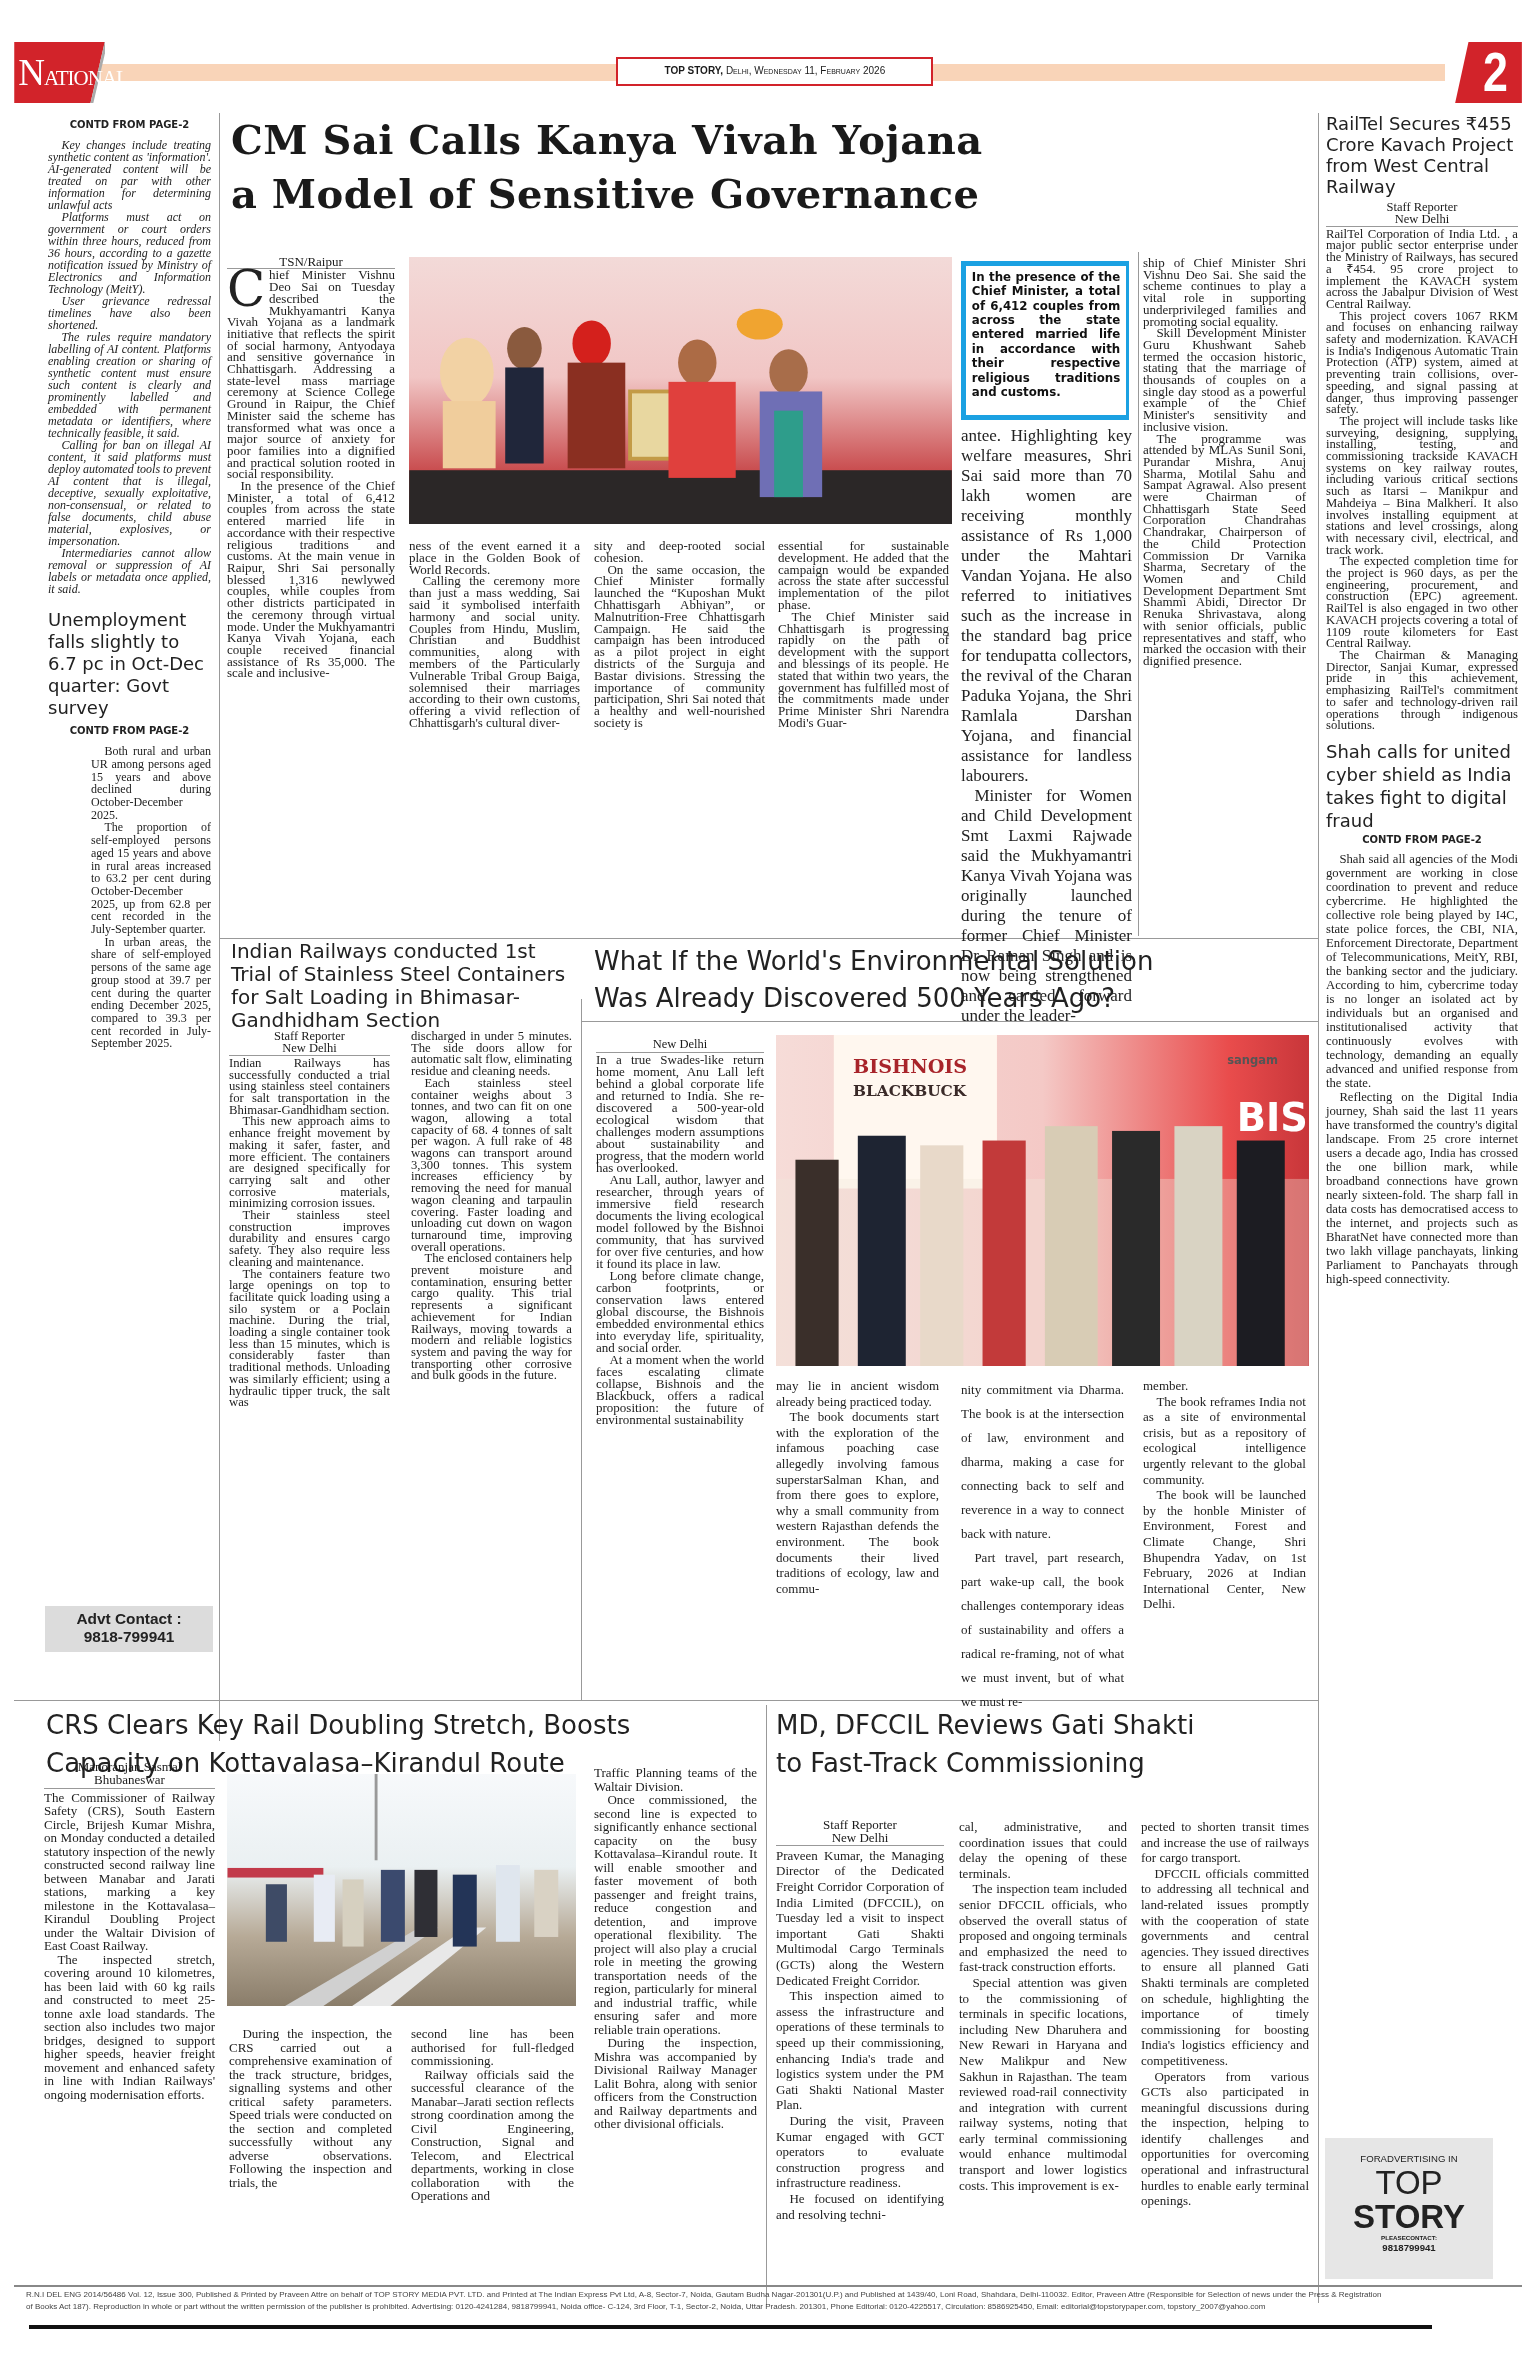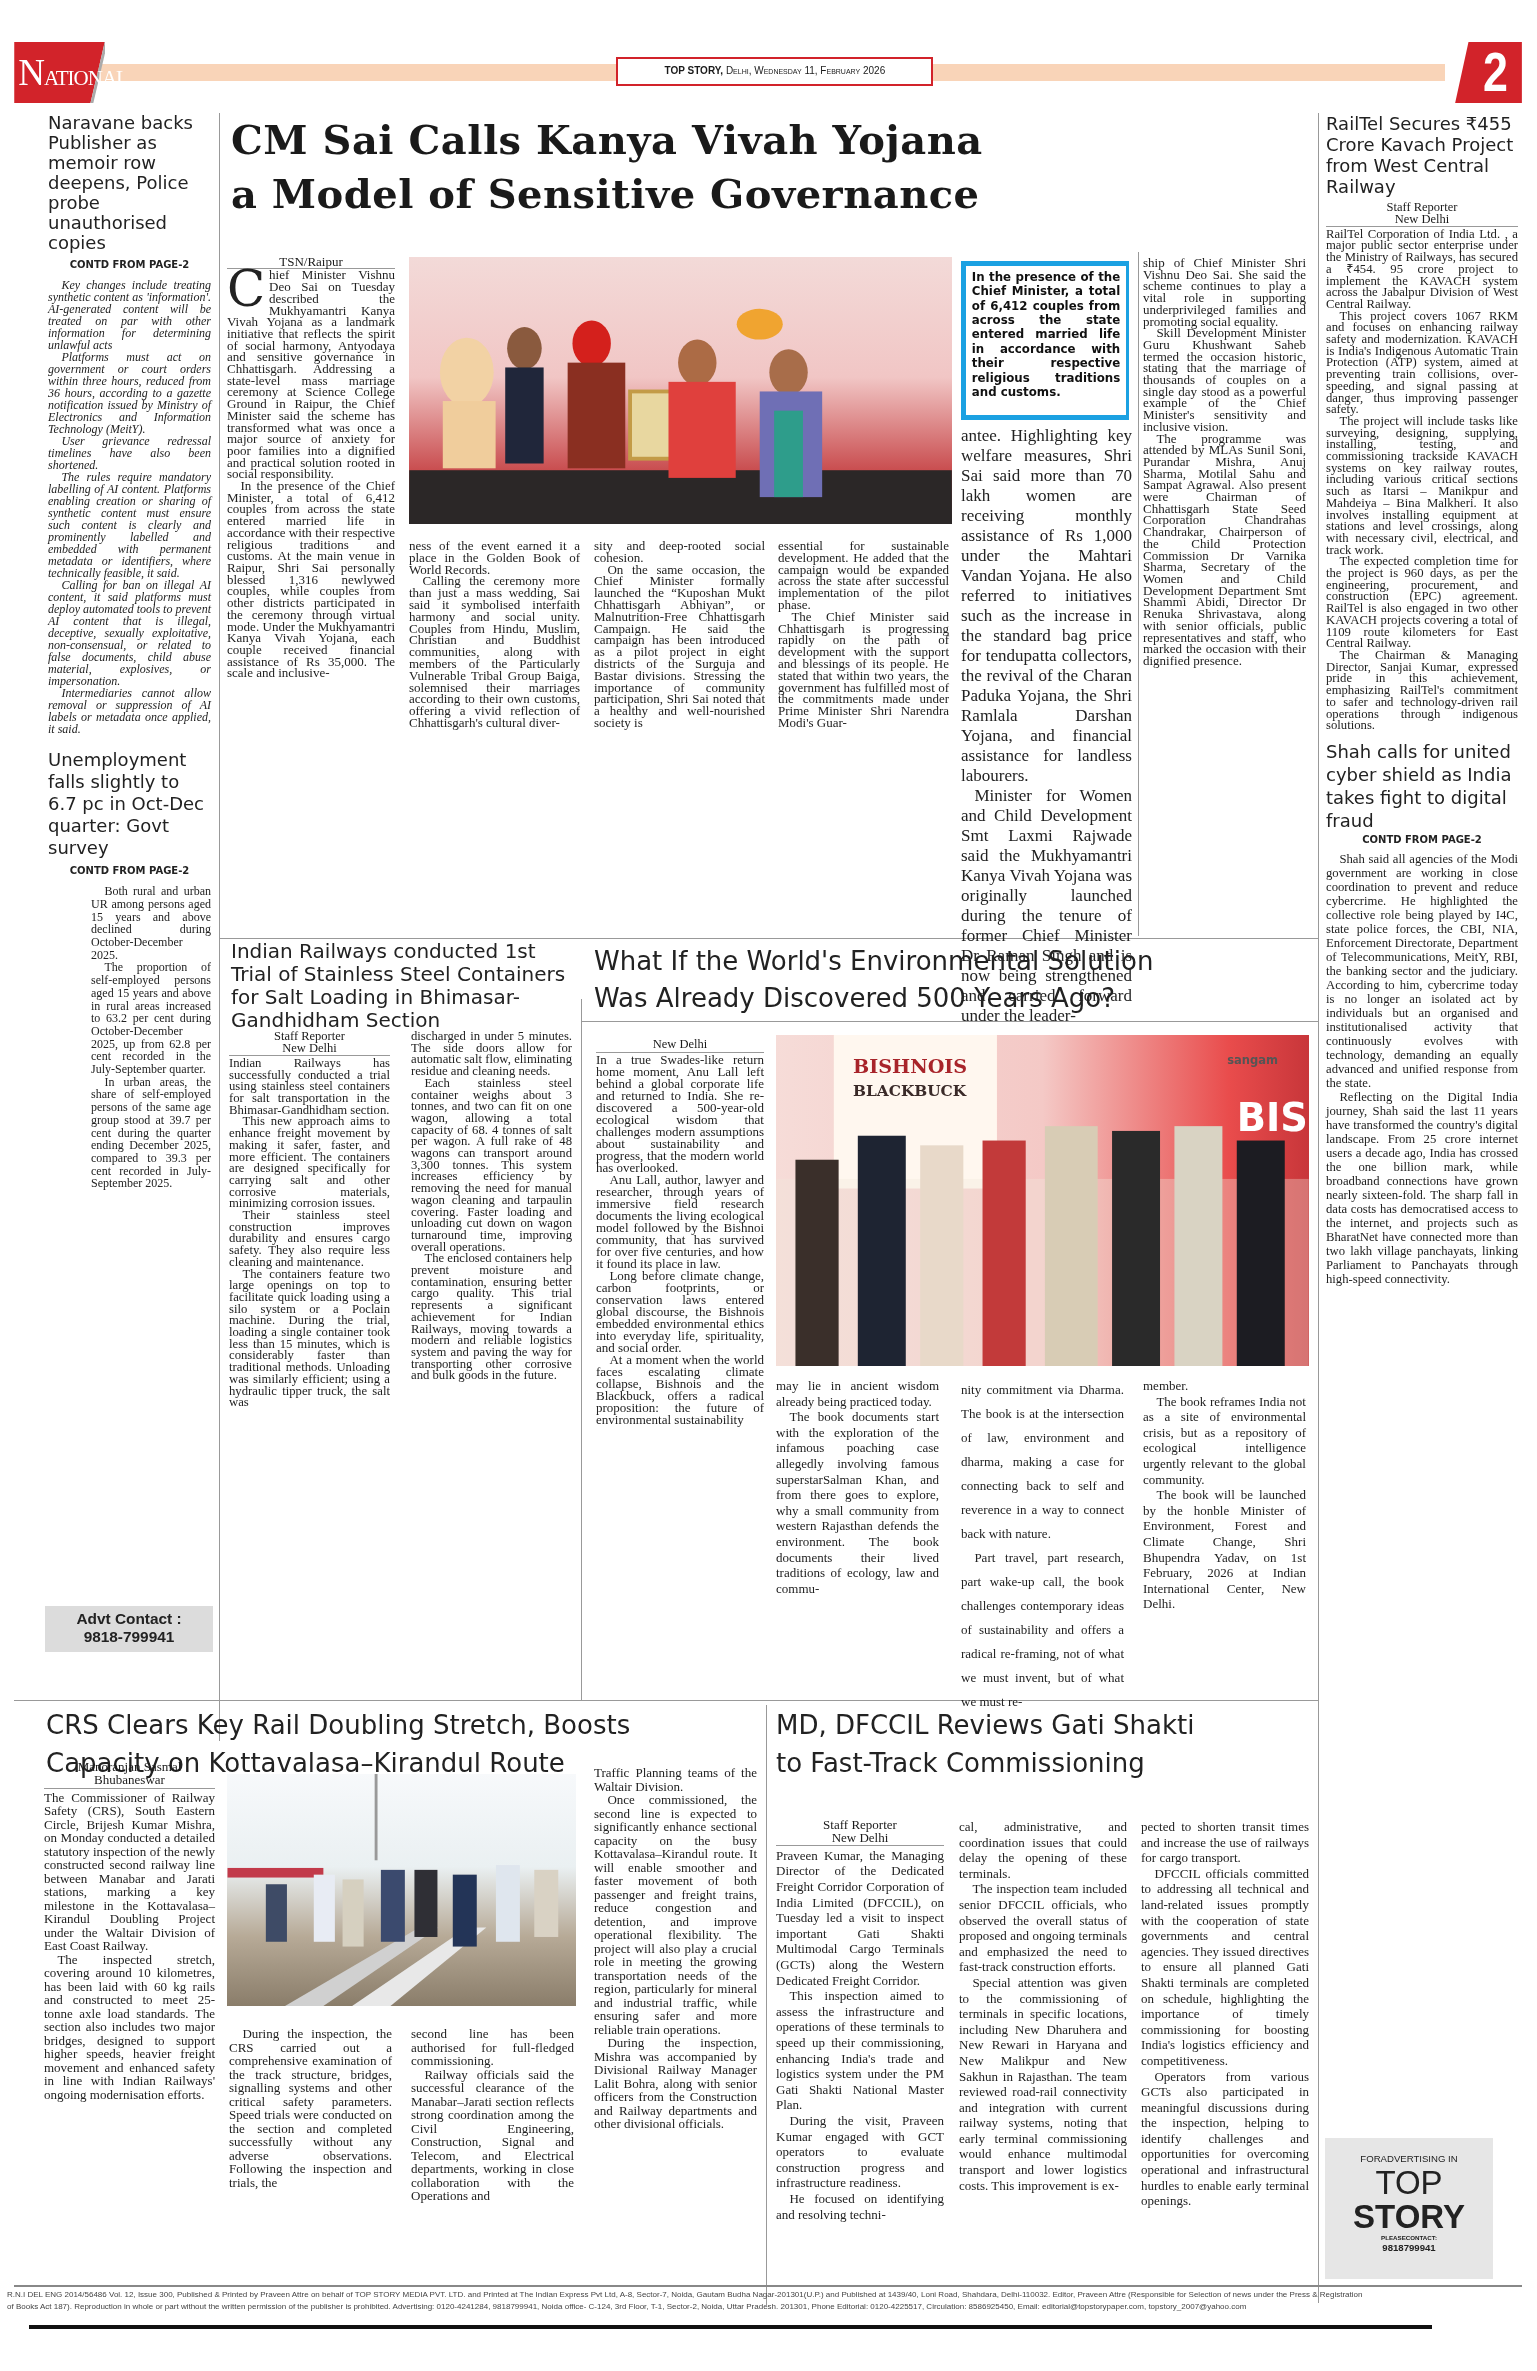--- a/index.html
+++ b/index.html
@@ -43,21 +43,20 @@
 
 <div class="vline" style="left:219px;top:113px;height:1628px;"></div>
 <div class="vline" style="left:1318px;top:113px;height:2190px;"></div>
 <div class="vline" style="left:581px;top:999px;height:701px;"></div>
 <div class="hline" style="left:219px;top:938px;width:1099px;"></div>
 <div class="hline" style="left:581px;top:1021px;width:737px;"></div>
 <div class="hline" style="left:14.4px;top:1700px;width:1304px;"></div>
 <div class="vline" style="left:766px;top:1705px;height:600px;"></div>
 
 <div class="abs" style="left:48px;top:113px;width:163px;">
-  <h2 class="hl" style="font-size:18px;line-height:20px;">Naravane backs Publisher as memoir row deepens, Police probe unauthorised copies</h2>
   <div class="contd">CONTD FROM PAGE-2</div>
   <div class="body-text" style="font-size:12px;line-height:12px;font-style:italic;">
     <p>Key changes include treating synthetic content as 'information'. AI-generated content will be treated on par with other information for determining unlawful acts</p>
     <p>Platforms must act on government or court orders within three hours, reduced from 36 hours, according to a gazette notification issued by Ministry of Electronics and Information Technology (MeitY).</p>
     <p>User grievance redressal timelines have also been shortened.</p>
     <p>The rules require mandatory labelling of AI content. Platforms enabling creation or sharing of synthetic content must ensure such content is clearly and prominently labelled and embedded with permanent metadata or identifiers, where technically feasible, it said.</p>
     <p>Calling for ban on illegal AI content, it said platforms must deploy automated tools to prevent AI content that is illegal, deceptive, sexually exploitative, non-consensual, or related to false documents, child abuse material, explosives, or impersonation.</p>
     <p>Intermediaries cannot allow removal or suppression of AI labels or metadata once applied, it said.</p>
   </div>
   <h2 class="hl" style="font-size:18px;line-height:22px;margin-top:13.4px;">Unemployment falls slightly to 6.7 pc in Oct-Dec quarter: Govt survey</h2>
@@ -292,18 +291,18 @@
   <p>The inspection team included senior DFCCIL officials, who observed the overall status of proposed and ongoing terminals and emphasized the need to fast-track construction efforts.</p>
   <p>Special attention was given to the commissioning of terminals in specific locations, including New Dharuhera and New Rewari in Haryana and New Malikpur and New Sakhun in Rajasthan. The team reviewed road-rail connectivity and integration with current railway systems, noting that early terminal commissioning would enhance multimodal transport and lower logistics costs. This improvement is ex-</p>
 </div>
 <div class="abs body-text" style="left:1141px;top:1819px;width:168px;font-size:13px;line-height:15.6px;">
   <p class="noindent">pected to shorten transit times and increase the use of railways for cargo transport.</p>
   <p>DFCCIL officials committed to addressing all technical and land-related issues promptly with the cooperation of state governments and central agencies. They issued directives to ensure all planned Gati Shakti terminals are completed on schedule, highlighting the importance of timely commissioning for boosting India's logistics efficiency and competitiveness.</p>
   <p>Operators from various GCTs also participated in meaningful discussions during the inspection, helping to identify challenges and opportunities for overcoming operational and infrastructural hurdles to enable early terminal openings.</p>
 </div>
 
 <div class="hline" style="left:14.4px;top:2285px;width:1508px;background:#888;height:1.9px;"></div>
-<div class="abs" style="left:7px;top:2289px;width:1508px;font-family:'Liberation Sans',sans-serif;font-size:8px;line-height:11.5px;color:#444;white-space:nowrap;overflow:hidden;">
+<div class="abs" style="left:26px;top:2289px;width:1508px;font-family:'Liberation Sans',sans-serif;font-size:8px;line-height:11.5px;color:#444;white-space:nowrap;overflow:hidden;">
   <div>R.N.I DEL ENG 2014/56486 Vol. 12, Issue 300, Published &amp; Printed by Praveen Attre on behalf of TOP STORY MEDIA PVT. LTD. and Printed at The Indian Express Pvt Ltd, A-8, Sector-7, Noida, Gautam Budha Nagar-201301(U.P.) and Published at 1439/40, Loni Road, Shahdara, Delhi-110032. Editor, Praveen Attre (Responsible for Selection of news under the Press &amp; Registration</div>
   <div>of Books Act 187). Reproduction in whole or part without the written permission of the publisher is prohibited. Advertising: 0120-4241284, 9818799941, Noida office- C-124, 3rd Floor, T-1, Sector-2, Noida, Uttar Pradesh. 201301, Phone Editorial: 0120-4225517, Circulation: 8586925450, Email: editorial@topstorypaper.com, topstory_2007@yahoo.com</div>
 </div>
 <div class="abs" style="left:29px;top:2325px;width:1403px;height:3.8px;background:#111;"></div>
 
 
 </body></html>

